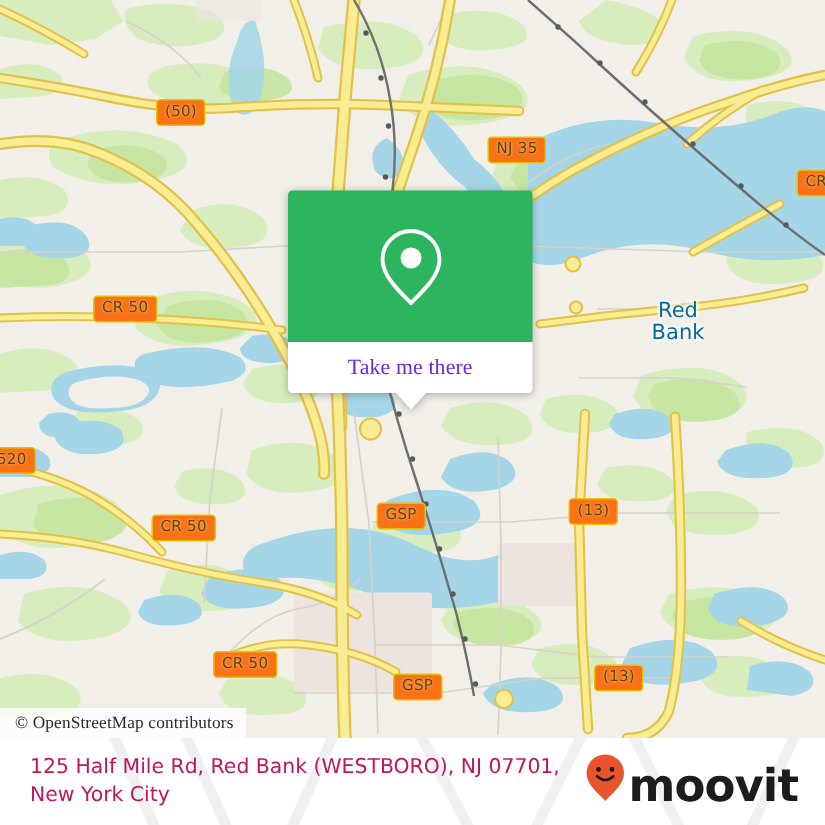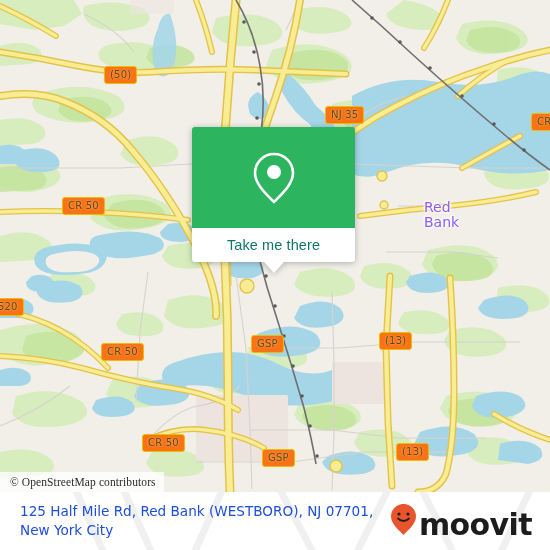--- a/index.html
+++ b/index.html
@@ -34,24 +34,25 @@
     white-space:nowrap;
     letter-spacing:0.2px;
     font-family:"DejaVu Sans", sans-serif;
     text-shadow: 0 0 2px rgba(255,255,255,0.6);
   }
   .shield.gsp { font-size:10px;margin-left:24px; }
 
   
   .place-label {
     position:absolute;
-    color:#8b5cf6;
+    color:#0369a1;
     font-size:14px;
     line-height:15px;
     font-weight:normal;
+    text-align:center;
     white-space:pre-line;
     text-shadow: 0 0 3px #fff, 0 0 3px #fff, 1px 1px 2px #fff, -1px -1px 2px #fff;
     font-family:"DejaVu Sans", sans-serif;
   }
 
   
   #popup {
     position:absolute;
     left:192px; top:127px;
     width:163px;
@@ -65,24 +66,24 @@
   }
   #popup-pin svg { display:block; }
   #popup-bar {
     background:#ffffff;
     height:34px;
     border-radius:0 0 3px 3px;
     display:flex; align-items:center; justify-content:center;
     position:relative;
   }
   #popup-bar-label {
-    color:#0f766e;
+    color:#6d28d9;
     font-size:14.5px;
     letter-spacing:0.1px;
-    font-family:Liberation Sans, sans-serif;
+    font-family:Liberation Serif, serif;
   }
   #popup-tail {
     position:absolute;
     left:50%; top:100%;
     width:0;height:0;
     margin-left:-10px;
     border-left:10px solid transparent;
     border-right:10px solid transparent;
     border-top:11px solid #ffffff;
   }
@@ -108,21 +109,21 @@
     padding:0 12px 0 20px;
     overflow:hidden;
   }
   #footer-watermark {
     position:absolute; left:0; top:0; width:550px; height:58px;
     pointer-events:none;
   }
   #footer-address {
     position:relative;
     flex:1 1 auto;
-    color:#1d4ed8;
+    color:#be185d;
     font-size:13.6px;
     line-height:19px;
     font-family:"DejaVu Sans", sans-serif;
     padding-right:8px;
   }
   #moovit-logo {
     position:relative;
     flex:0 0 auto;
     display:flex; align-items:flex-end; gap:2px;
     padding-right:6px;
@@ -354,21 +355,21 @@
           <circle cx="382" cy="176" r="5"></circle>
           <circle cx="336" cy="466" r="6"></circle>
           <circle cx="384" cy="205" r="4"></circle>
         </g>
       </svg>
     </div>
 
     <div class="layer">
       <div class="shield" style="left:104px; top:66px;">(50)</div>
       <div class="shield" style="left:214px; top:96px;margin-top:39px;">CR 12</div>
-      <div class="shield" style="left:325px; top:91px;margin-top:15px;">NJ 35</div>
+      <div class="shield" style="left:325px; top:91px;">NJ 35</div>
       <div class="shield" style="left:531px; top:113px;">CR</div>
       <div class="shield" style="left:62px;  top:197px;">CR 50</div>
       <div class="shield" style="left:-8px;  top:298px;">520</div>
       <div class="shield" style="left:101px; top:343px;">CR 50</div>
       <div class="shield gsp" style="left:227px; top:335px;">GSP</div>
       <div class="shield" style="left:379px; top:332px;">(13)</div>
       <div class="shield" style="left:142px; top:434px;">CR 50</div>
       <div class="shield gsp" style="left:238px; top:449px;">GSP</div>
       <div class="shield" style="left:396px; top:443px;">(13)</div>
 

